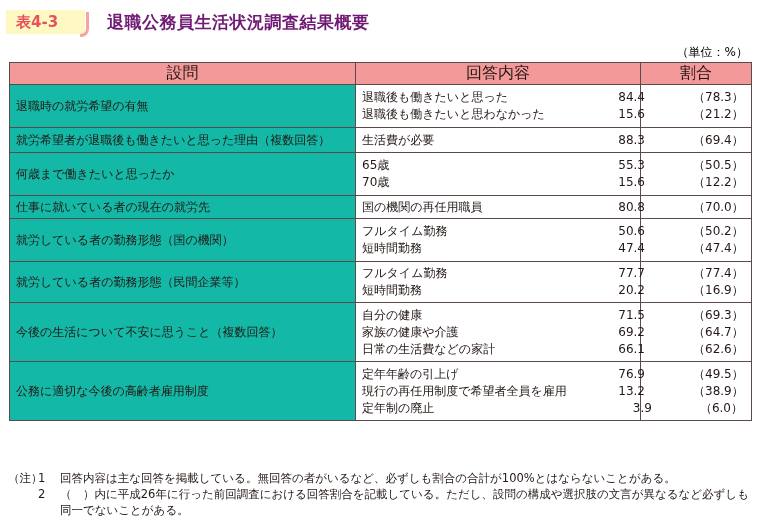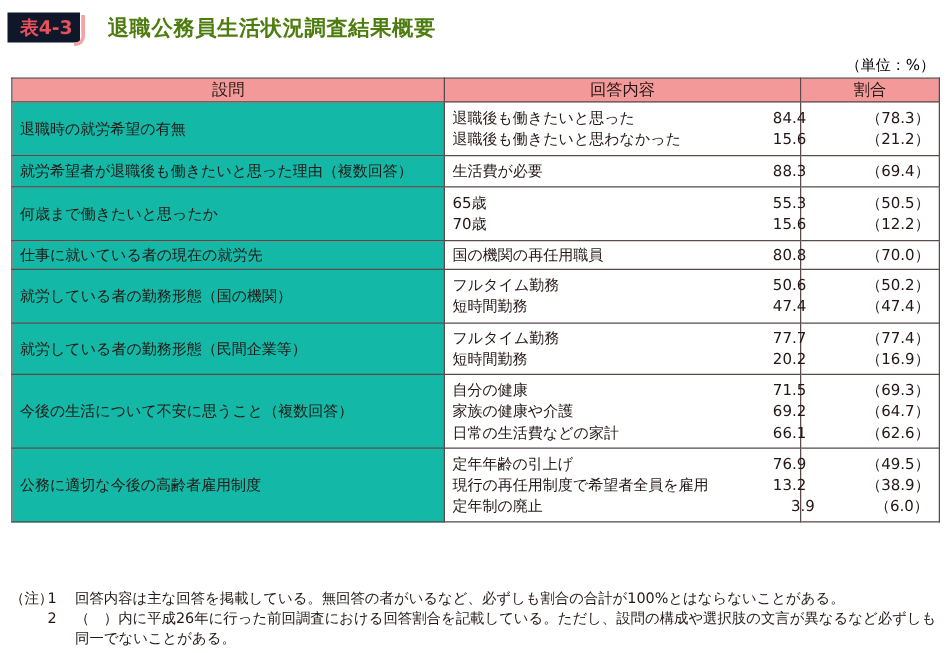--- a/index.html
+++ b/index.html
@@ -2,38 +2,38 @@
 <html><head>
 <meta charset="utf-8">
 <style>
   * { box-sizing: border-box; margin: 0; padding: 0; }
   html, body { width: 760px; height: 522px; background: #ffffff; overflow: hidden; }
   body { font-family: "DejaVu Sans", "Liberation Sans", sans-serif; color: #231815; position: relative; }
 
   .title-row { position: absolute; left: 6px; top: 9px; height: 26px; display: flex; align-items: center; }
   .badge {
     position: relative; display: inline-flex; align-items: center;
-    height: 24px; padding: 0 6px 0 10px; background: #0f172a;
+    height: 24px; padding: 0 27px 0 10px; background: #fef9c3;
     color: #e8505b; font-size: 15px; font-weight: bold; letter-spacing: 0px;
   }
   .badge::after {
     content: ""; position: absolute; right: -4px; top: 2px; width: 6px; height: 22px;
     border-right: 3px solid #f4a3a6; border-bottom: 3px solid #f4a3a6; border-bottom-right-radius: 8px;
   }
-  .title-text { margin-left: 22px; font-size: 17px; font-weight: bold; color: #4d7c0f; letter-spacing: 0.5px; text-align: center; }
+  .title-text { margin-left: 22px; font-size: 17px; font-weight: bold; color: #701a75; letter-spacing: 0.5px; text-align: center; }
 
   .unit { position: absolute; right: 12px; top: 44px; font-size: 12px; color: #000000; }
 
   table.main {
     position: absolute; left: 9px; top: 62px; width: 742px;
     border-collapse: collapse; font-size: 12px; table-layout: fixed;
   }
   table.main th {
     background: #f4999a; font-weight: normal; height: 16px; text-align: center;
-    border: 1px solid #5a4a4a; font-size: 13px;
+    border: 1px solid #5a4a4a; font-size: 16px;
   }
   table.main td { border: 1px solid #5a4a4a; vertical-align: middle; }
   td.q { background: #14b8a6; padding-left: 6px; }
   td.a { background: #fff; padding-left: 6px; line-height: 17px; }
   td.r { background: #fff; padding: 0 8px 0 0; line-height: 17px; }
   .ans-line { white-space: nowrap; }
   .ratio-line { display: flex; justify-content: flex-end; white-space: nowrap; }
   .ratio-cur { width: 40px; text-align: left; }
   .ratio-prev { width: 50px; text-align: right; margin-left: 48px; }
 

